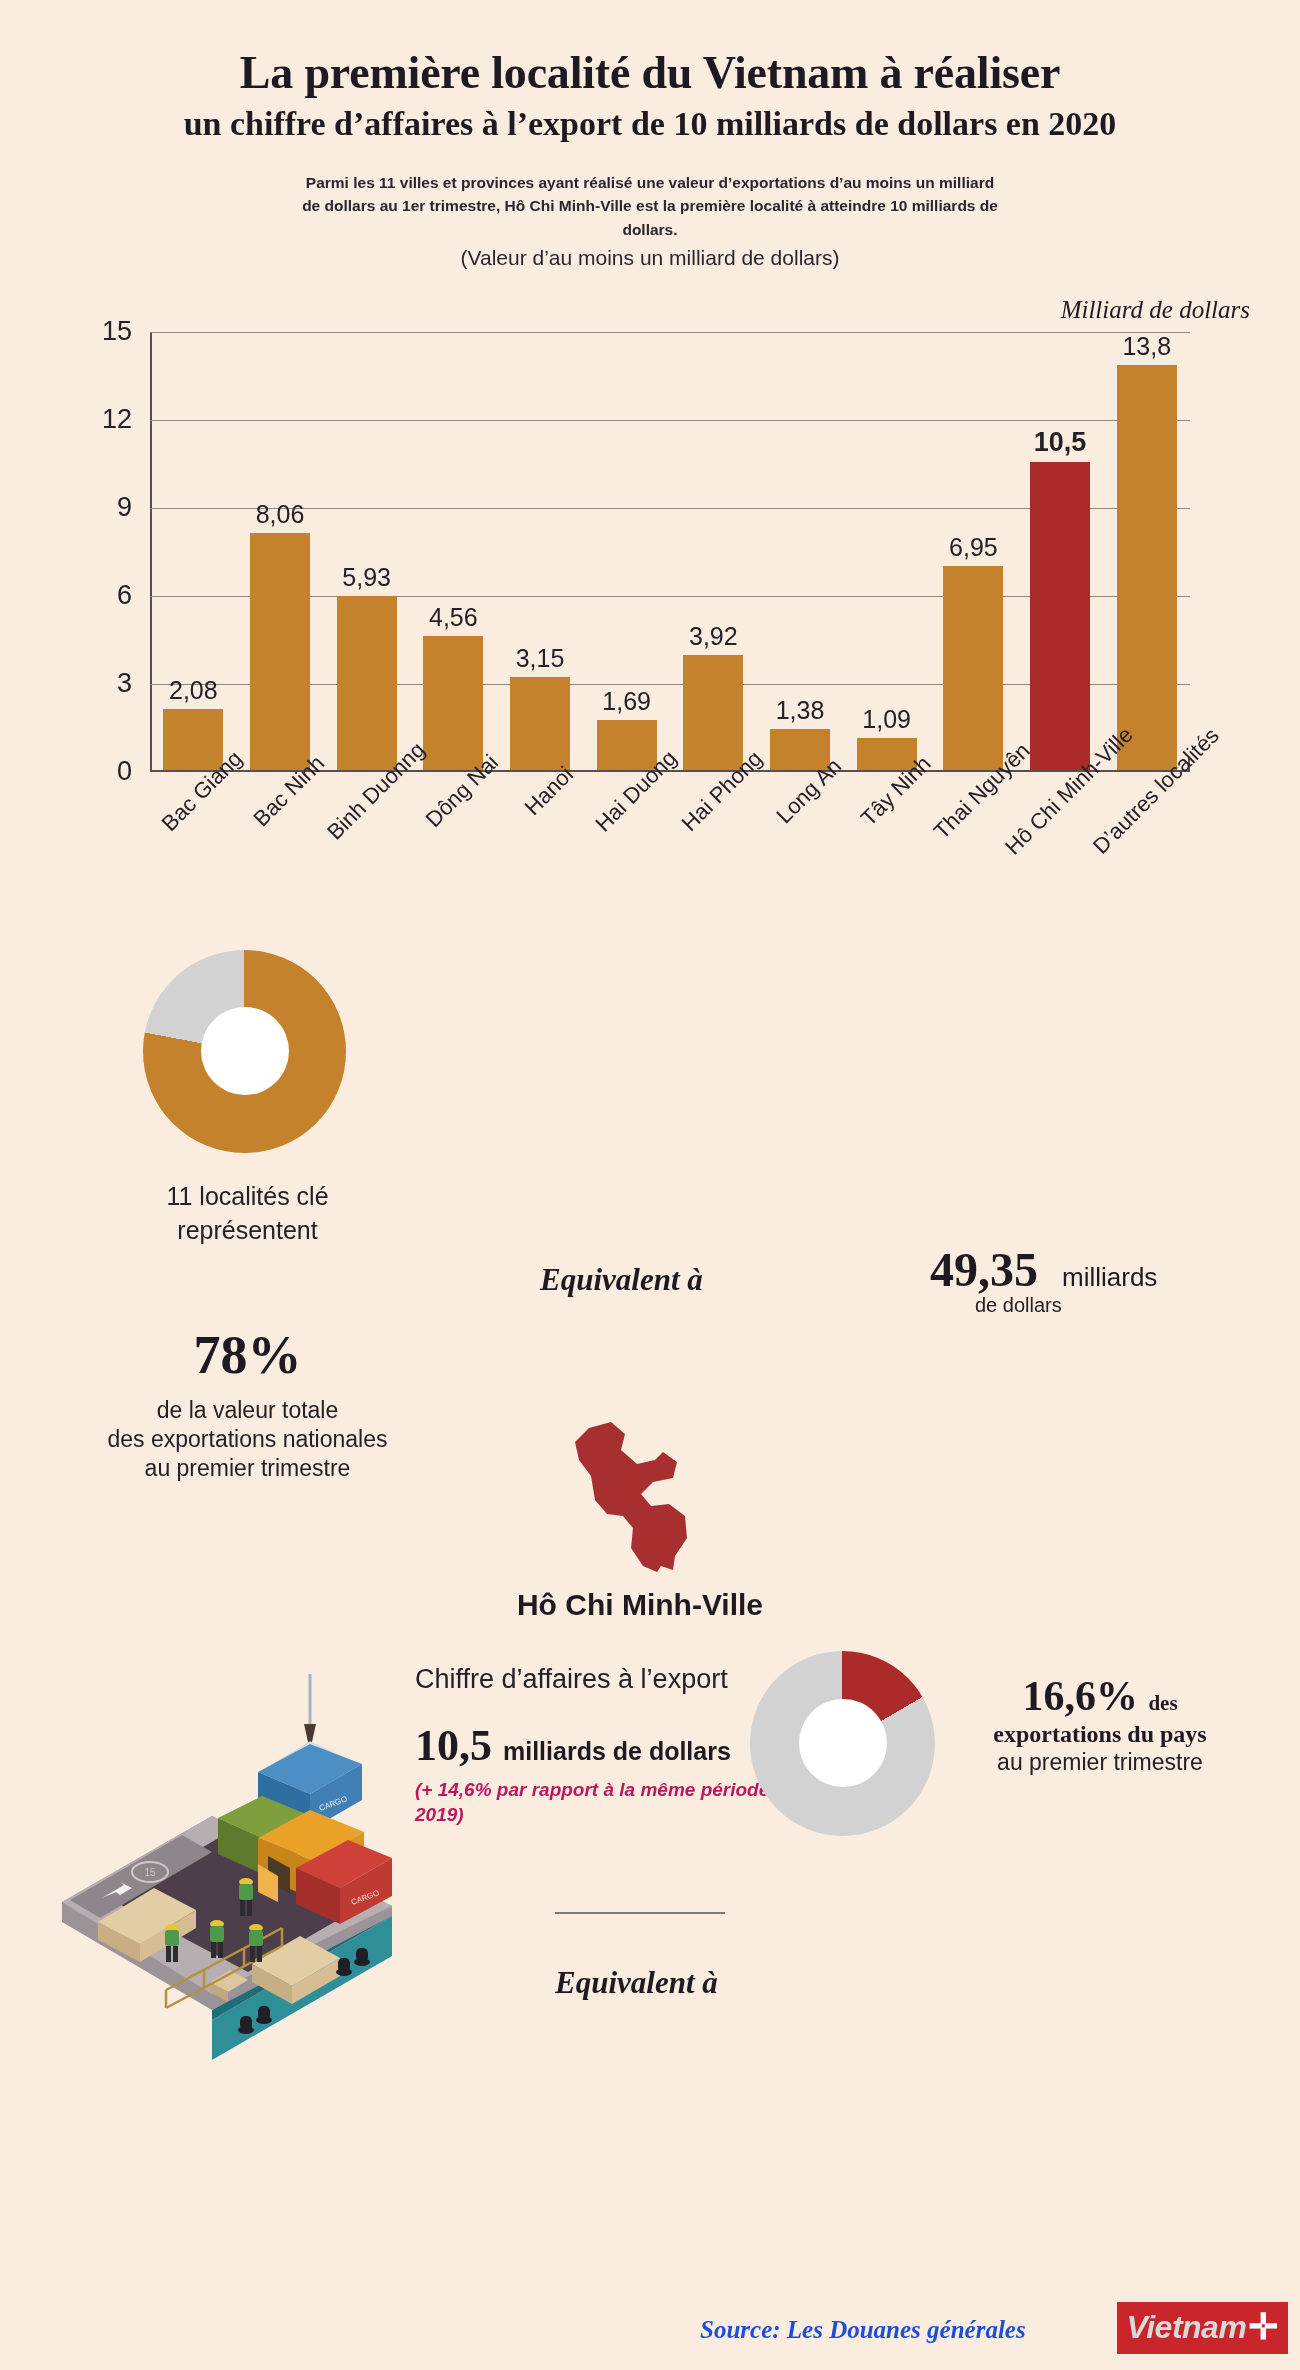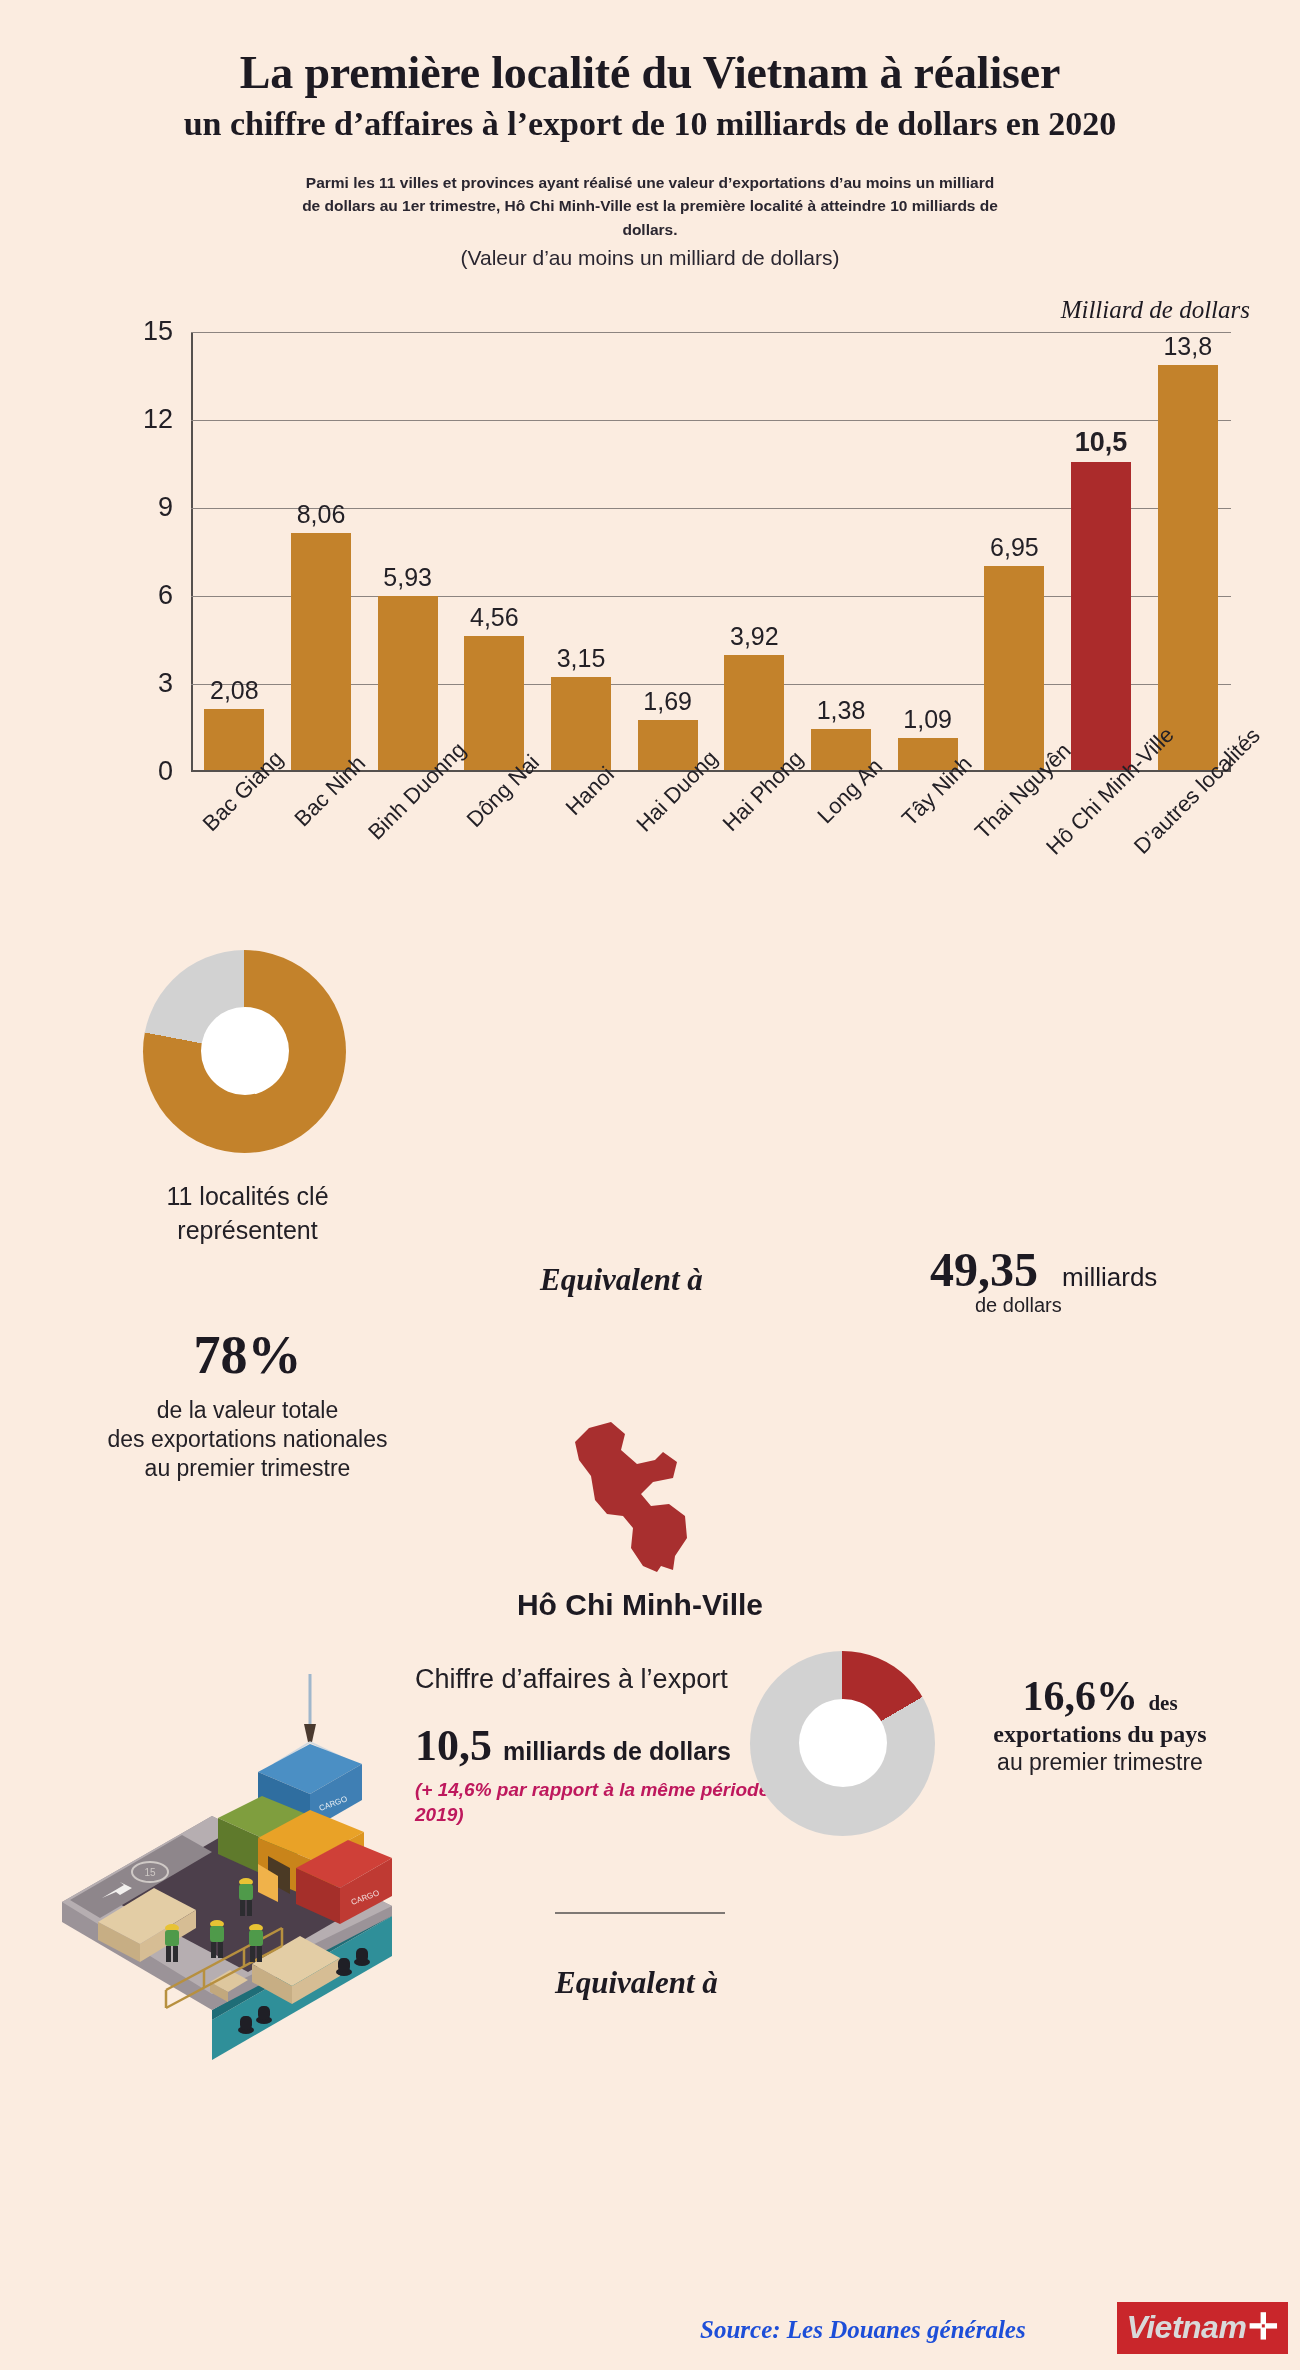--- a/index.html
+++ b/index.html
@@ -50,21 +50,21 @@
     color: #1d1a22;
   }
   .chart-sub {
     text-align: center;
     font-size: 21px;
     margin-top: 5px;
     color: #2a2630;
   }
 
   
-  .chart-wrap { position: relative; margin-top: 26px; height: 640px; margin-left: 41px; }
+  .chart-wrap { position: relative; margin-top: 26px; height: 640px; }
   .unit-label {
     position: absolute; right: 50px; top: 0;
     font-family: "Liberation Serif", serif;
     font-style: italic; font-size: 25px; color: #1d1a22;
   }
   .plot {
     position: absolute;
     left: 150px; top: 36px;
     width: 1040px; height: 440px;
   }

